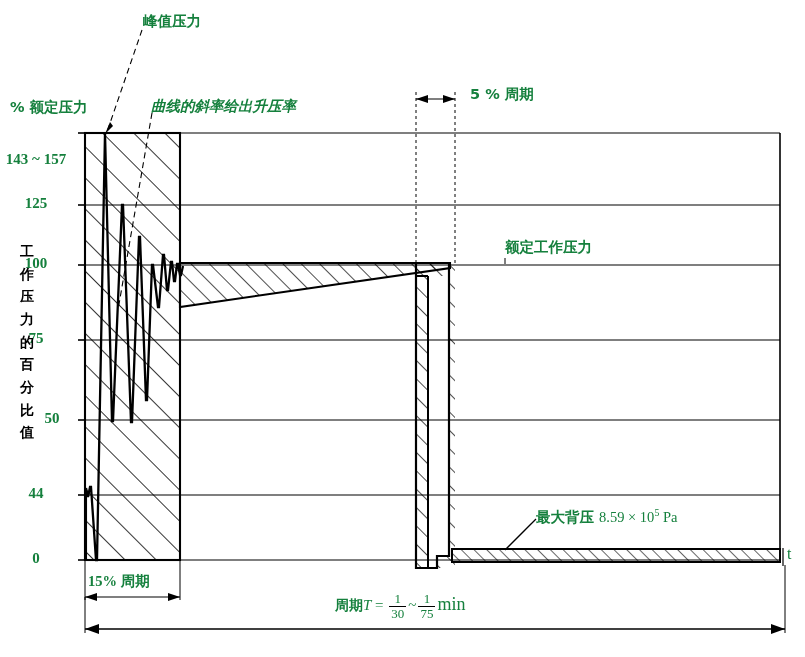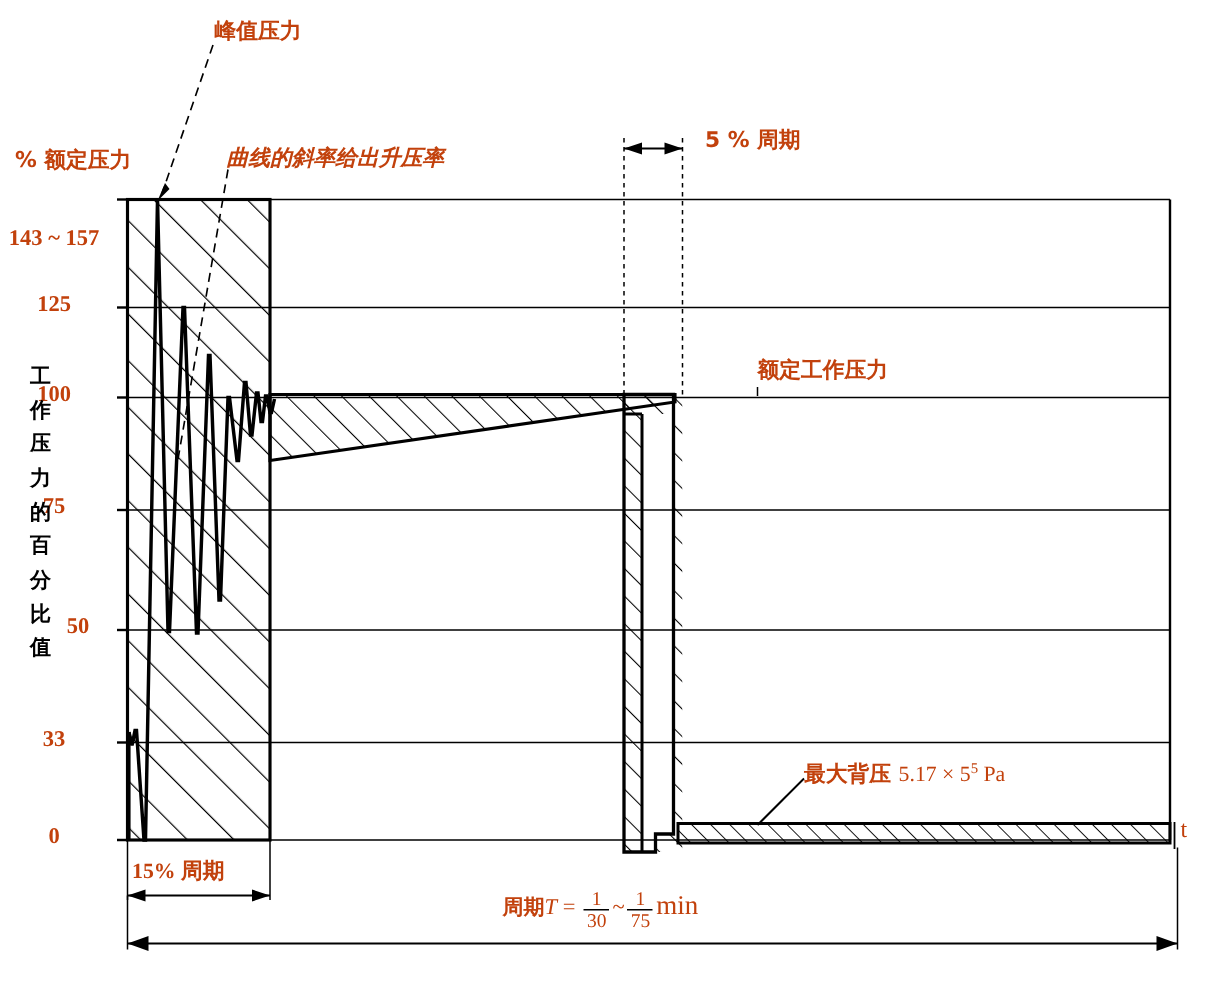--- a/index.html
+++ b/index.html
@@ -20,21 +20,21 @@
   }
   #figure svg {
     position: absolute;
     left: 0;
     top: 0;
   }
   .lbl {
     position: absolute;
     white-space: nowrap;
     font-family: "Liberation Serif", "DejaVu Serif", serif;
-    color: #c2410c;
+    color: #15803d;
     line-height: 1;
   }
   .tick-lbl {
     font-size: 15px;
     font-weight: bold;
     text-align: center;
   }
   .cjk {
     font-family: "DejaVu Sans", "Liberation Sans", sans-serif;
     font-weight: bold;
@@ -234,21 +234,21 @@
     </g>
   </svg>
 
   <div class="lbl axis-title cjk" style="left:10px; top:100px;">% 额定压力</div>
 
   <div class="lbl tick-lbl" style="left:0px; top:152px; width:72px;">143 ~ 157</div>
   <div class="lbl tick-lbl" style="left:0px; top:196px; width:72px;">125</div>
   <div class="lbl tick-lbl" style="left:0px; top:256px; width:72px;">100</div>
   <div class="lbl tick-lbl" style="left:0px; top:331px; width:72px;">75</div>
   <div class="lbl tick-lbl" style="left:0px; top:411px; width:72px;padding-left:16px;">50</div>
-  <div class="lbl tick-lbl" style="left:0px; top:486px; width:72px;">33</div>
+  <div class="lbl tick-lbl" style="left:0px; top:486px; width:72px;">44</div>
   <div class="lbl tick-lbl" style="left:0px; top:551px; width:72px;">0</div>
 
   <div class="vert-title cjk" style="left:16px; top:240px;">
     <span>工</span>
     <span>作</span>
     <span>压</span>
     <span>力</span>
     <span>的</span>
     <span>百</span>
     <span>分</span>
@@ -258,21 +258,21 @@
 
   <div class="lbl ann cjk" style="left:143px; top:14px;">峰值压力</div>
 
   <div class="lbl ann cjk" style="left:151px; top:99px;font-style:italic;">曲线的斜率给出升压率</div>
 
   <div class="lbl ann cjk" style="left:470px; top:87px;">5 % 周期</div>
 
   <div class="lbl ann cjk" style="left:505px; top:240px;">额定工作压力</div>
 
   <div class="lbl ann" style="left:536px; top:508px;">
-    <span class="cjk">最大背压 </span><span>5.17 × 5</span><sup>5</sup><span> Pa</span>
+    <span class="cjk">最大背压 </span><span>8.59 × 10</span><sup>5</sup><span> Pa</span>
   </div>
 
   <div class="lbl ann cjk" style="left:88px; top:574px;font-family:Liberation Serif, serif;">15% 周期</div>
 
   <div class="lbl formula" style="left:335px; top:592px;">
     <span class="cjk" style="font-size:14px;">周期</span><i>T</i>
     <span>=</span>
     <span class="frac"><span class="num">1</span><span class="den">30</span></span><span>~</span><span class="frac"><span class="num">1</span><span class="den">75</span></span><span style="font-size:18px;">min</span>
   </div>
 

